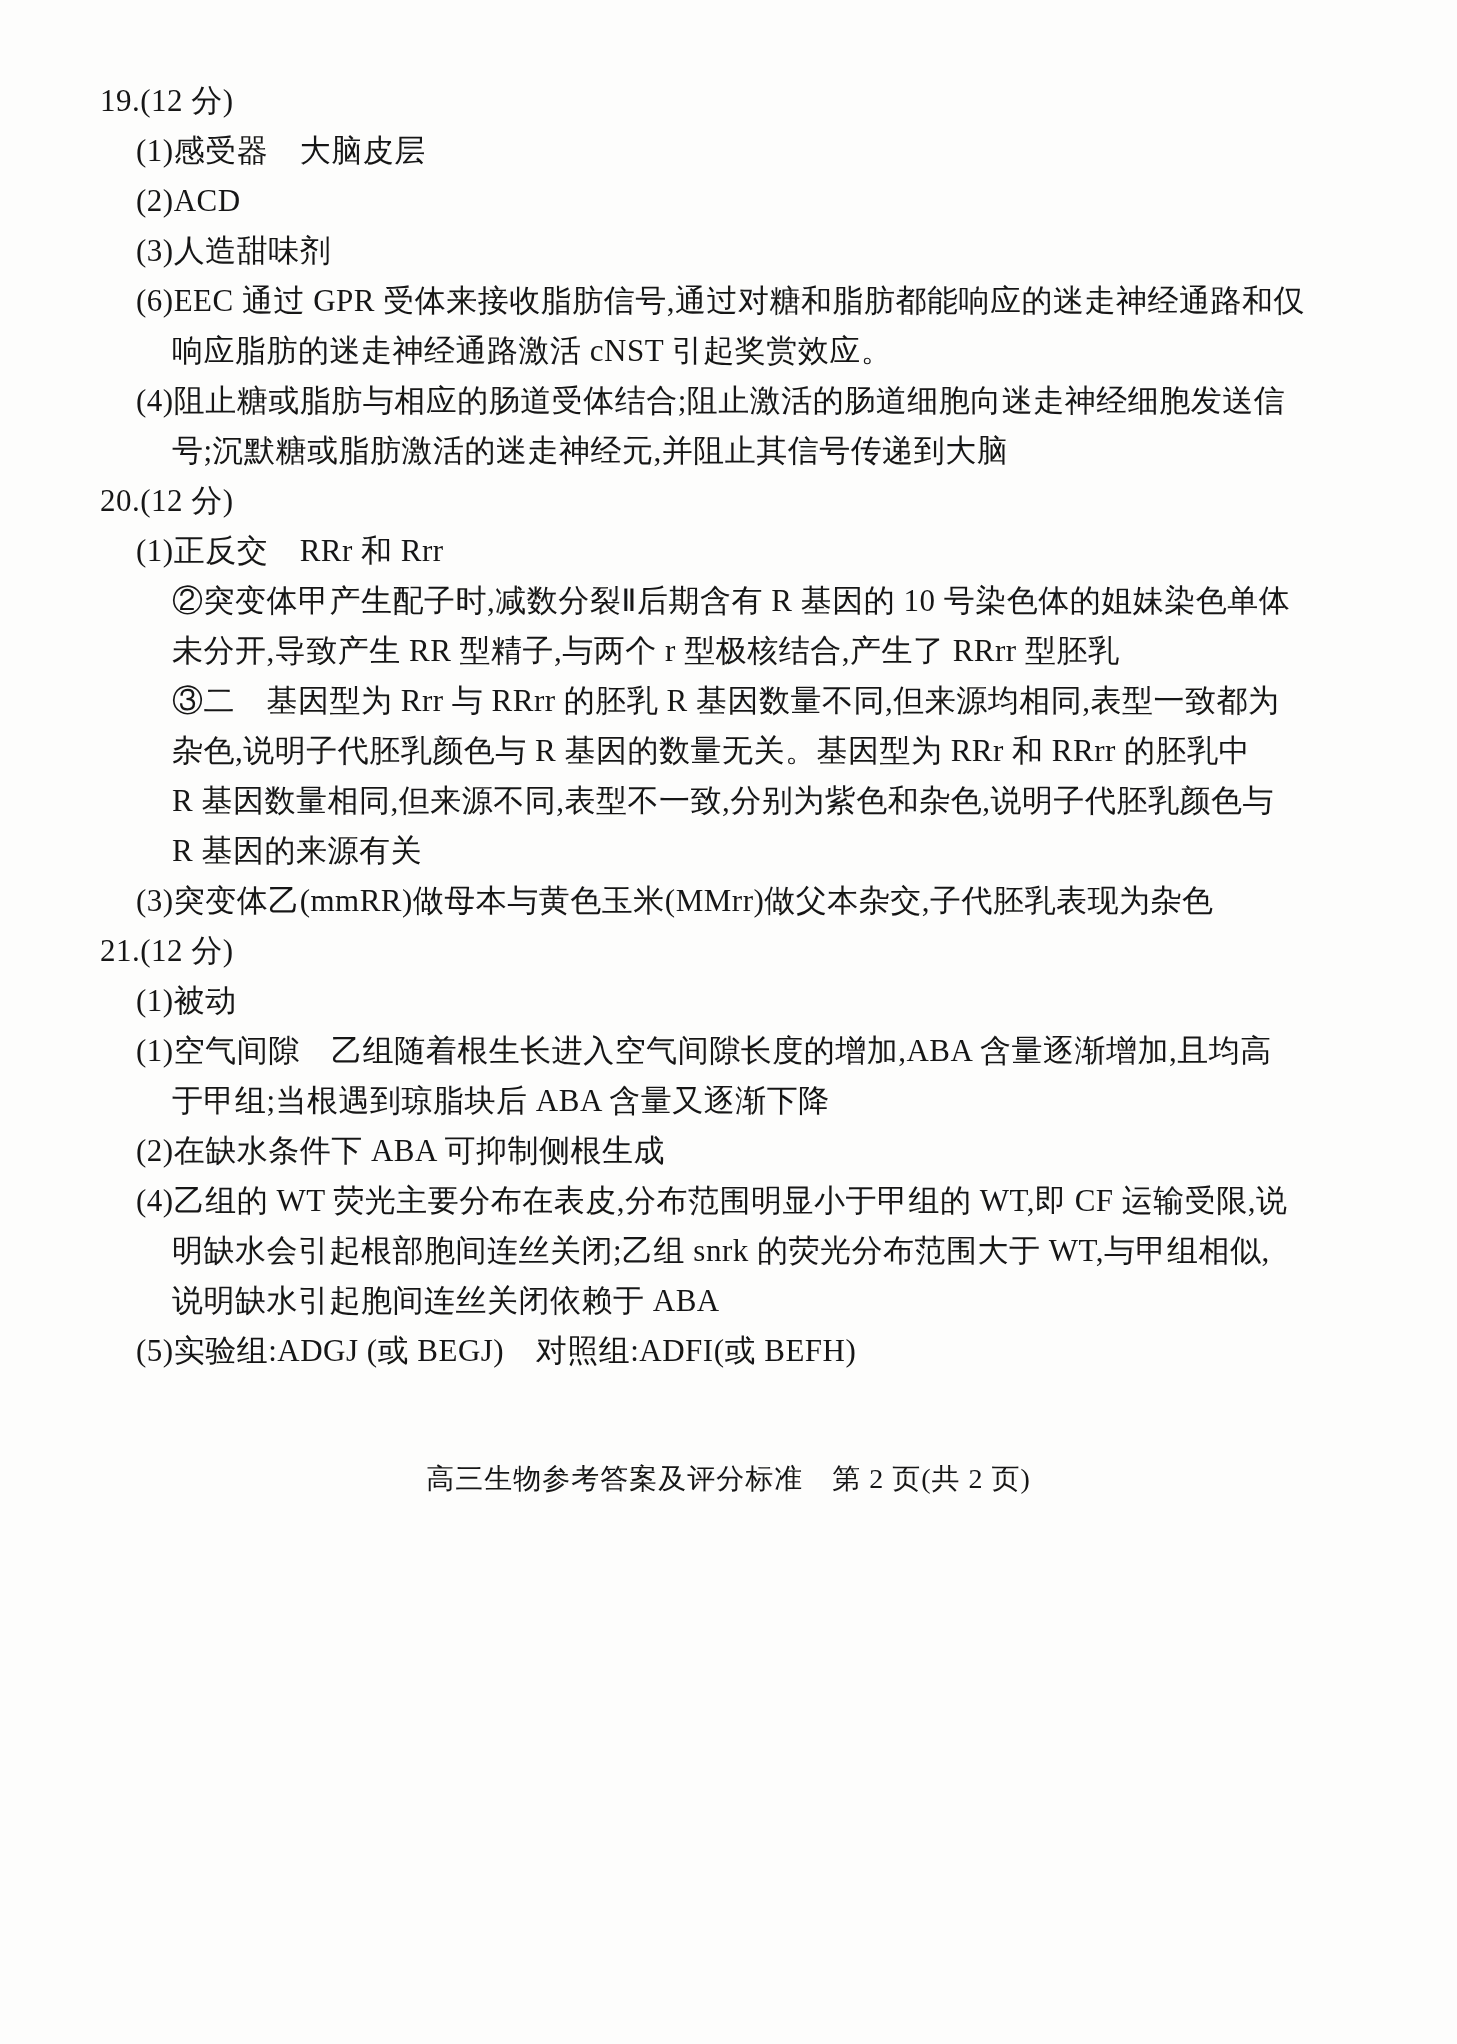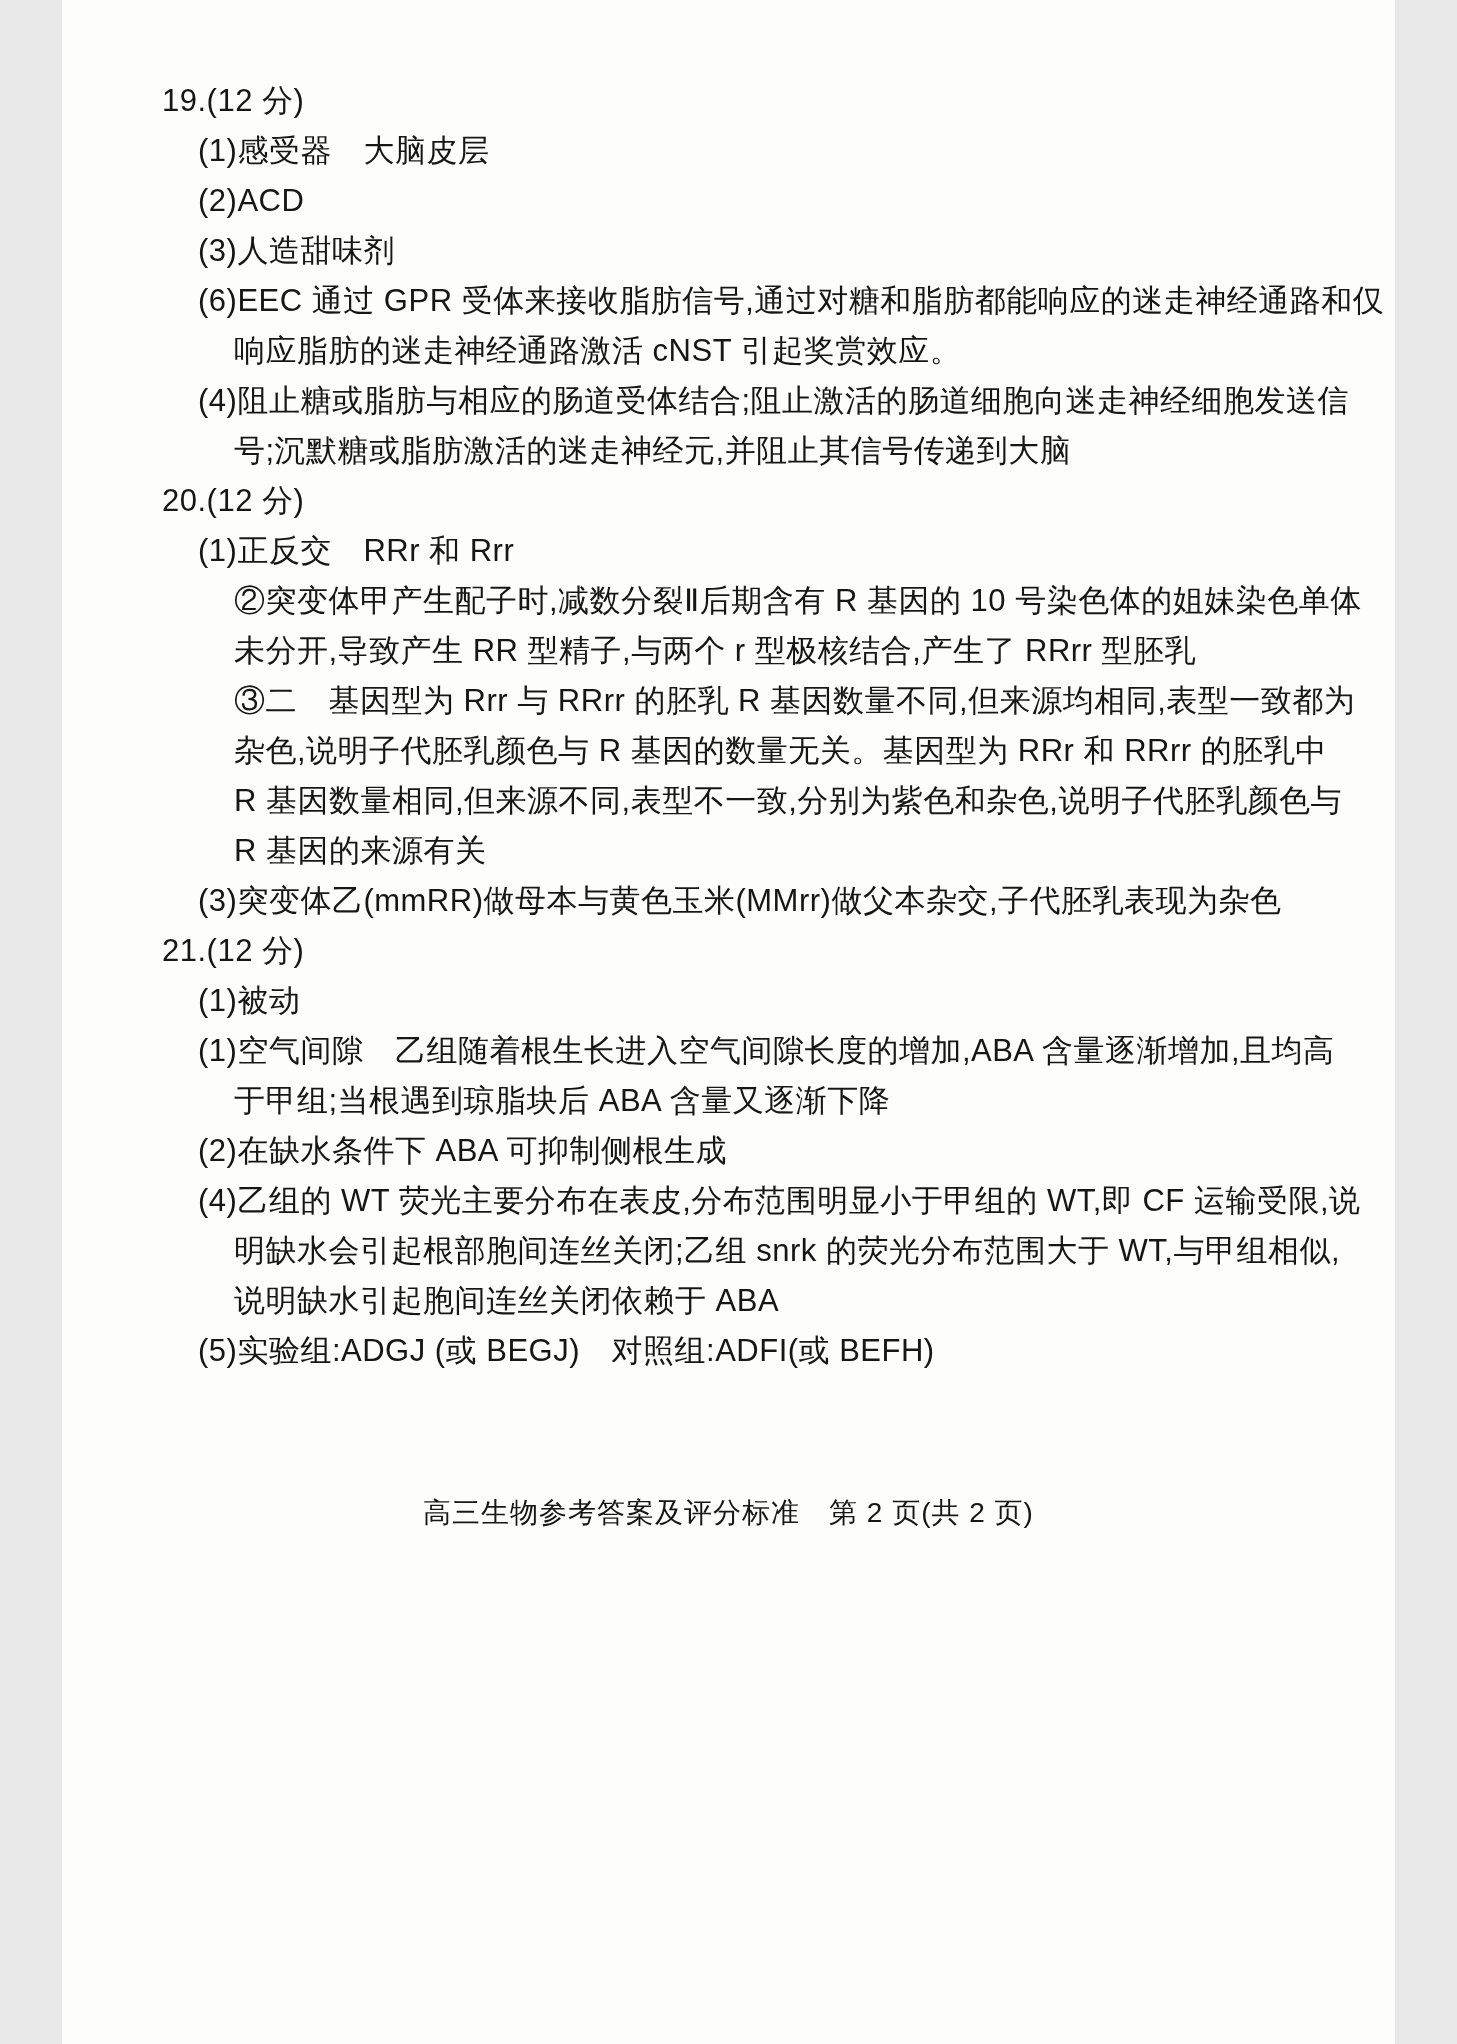--- a/index.html
+++ b/index.html
@@ -1,22 +1,22 @@
 <!DOCTYPE html>
 <html><head>
 <meta charset="utf-8">
 <style>
   html,body{margin:0;padding:0;background:#e8e8e8;}
   .page{
     position:relative;
-    width:1333px;height:2044px;
+    width:1457px;height:2044px;
     margin:0 auto;
     background:#fdfdfc;
     color:#161616;
-    font-family:Liberation Sans, sans-serif;
+    font-family:Liberation Serif, serif;
     overflow:hidden;
   }
   .content{
     position:absolute;
     top:76px;left:100px;right:60px;
   }
   .line{
     font-size:31px;
     line-height:50px;
     white-space:nowrap;
@@ -25,21 +25,20 @@
   .indent-0{padding-left:0;}
   .indent-1{padding-left:36px;}
   .indent-2{padding-left:72px;}
   .footer{
     position:absolute;
     top:1462px;left:0;width:100%;
     text-align:center;
     font-size:28px;
     line-height:34px;
     letter-spacing:1px;
-    margin-top:34px;
   }
 </style>
 </head>
 <body>
 
 <div class="page">
   <main class="content">
       <div class="line indent-0">19.(12 分)</div>
       <div class="line indent-1">(1)感受器　大脑皮层</div>
       <div class="line indent-1">(2)ACD</div>

